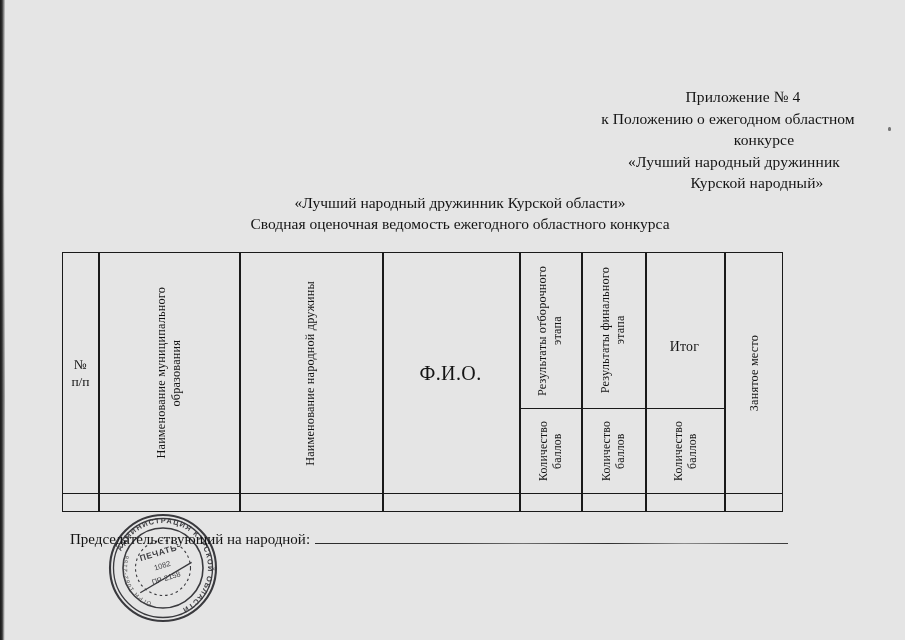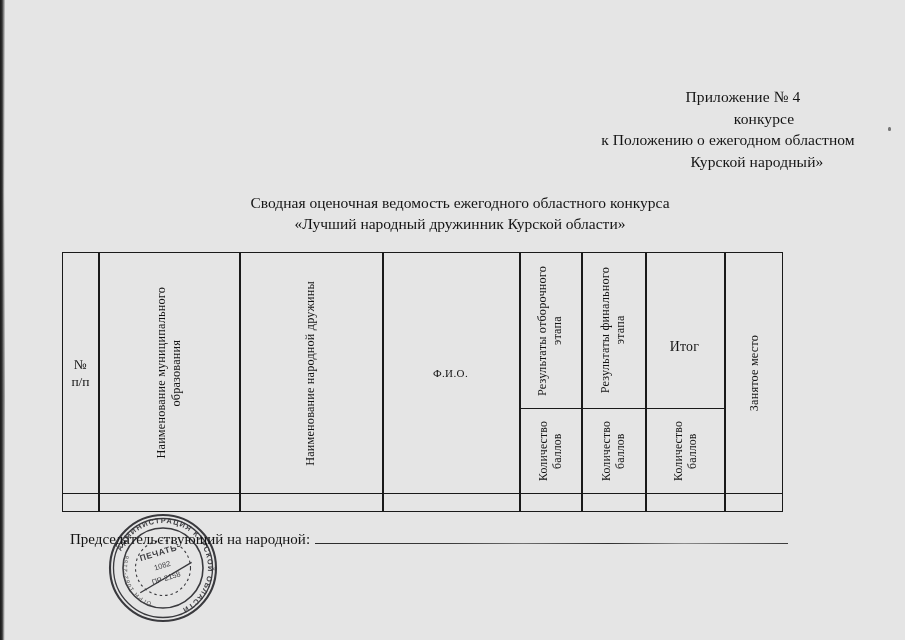--- a/index.html
+++ b/index.html
@@ -86,21 +86,21 @@
     white-space:pre-line;
     text-align:center;
     line-height:15px;
     font-size:12.3px;
     letter-spacing:.15px;
   }
   .vtext.sm{font-size:11.8px;line-height:14px;}
   .num-head{
     font-size:13.5px;line-height:17px;white-space:pre-line;
   }
-  .fio{font-size:11px;letter-spacing:.4px;}
+  .fio{font-size:20px;letter-spacing:.4px;}
   .itog{font-size:13.8px;letter-spacing:.3px;margin-top:32px;}
 
   
   .sign-label{
     position:absolute;left:70px;top:531px;
     font-size:15px;white-space:nowrap;
   }
   .sign-line{
     position:absolute;left:315px;top:543px;width:473px;height:1.4px;
     background:linear-gradient(to right,#2b2b2b 0%,#3a3a3a 28%,#6e6e6e 44%,#2f2f2f 62%,#8a8a8a 78%,#3a3a3a 100%);
@@ -120,28 +120,29 @@
 <body>
 
 <div class="page">
 
   <div class="scan-edge-left"></div>
   <div class="scan-edge-left b"></div>
   <div class="speck" style="left:888px;top:127px;"></div>
 
   <div class="appendix">
     <span class="ln l1">Приложение № 4</span>
+    <span class="ln l2">к Положению о ежегодном областном</span>
     <span class="ln l3">конкурсе</span>
-    <span class="ln l2">к Положению о ежегодном областном</span>
+    <span class="ln l4">«Лучший народный дружинник</span>
     <span class="ln l5">Курской народный»</span>
   </div>
 
   <div class="doc-title">
+    <span class="ln">«Лучший народный дружинник Курской области»</span>
     <span class="ln">Сводная оценочная ведомость ежегодного областного конкурса</span>
-    <span class="ln">«Лучший народный дружинник Курской области»</span>
   </div>
 
   <div class="tbl">
 
     <div class="vline" style="left:35px;"></div>
     <div class="vline" style="left:176px;"></div>
     <div class="vline" style="left:319px;"></div>
     <div class="vline" style="left:456px;"></div>
     <div class="vline" style="left:518px;"></div>
     <div class="vline" style="left:582px;"></div>

